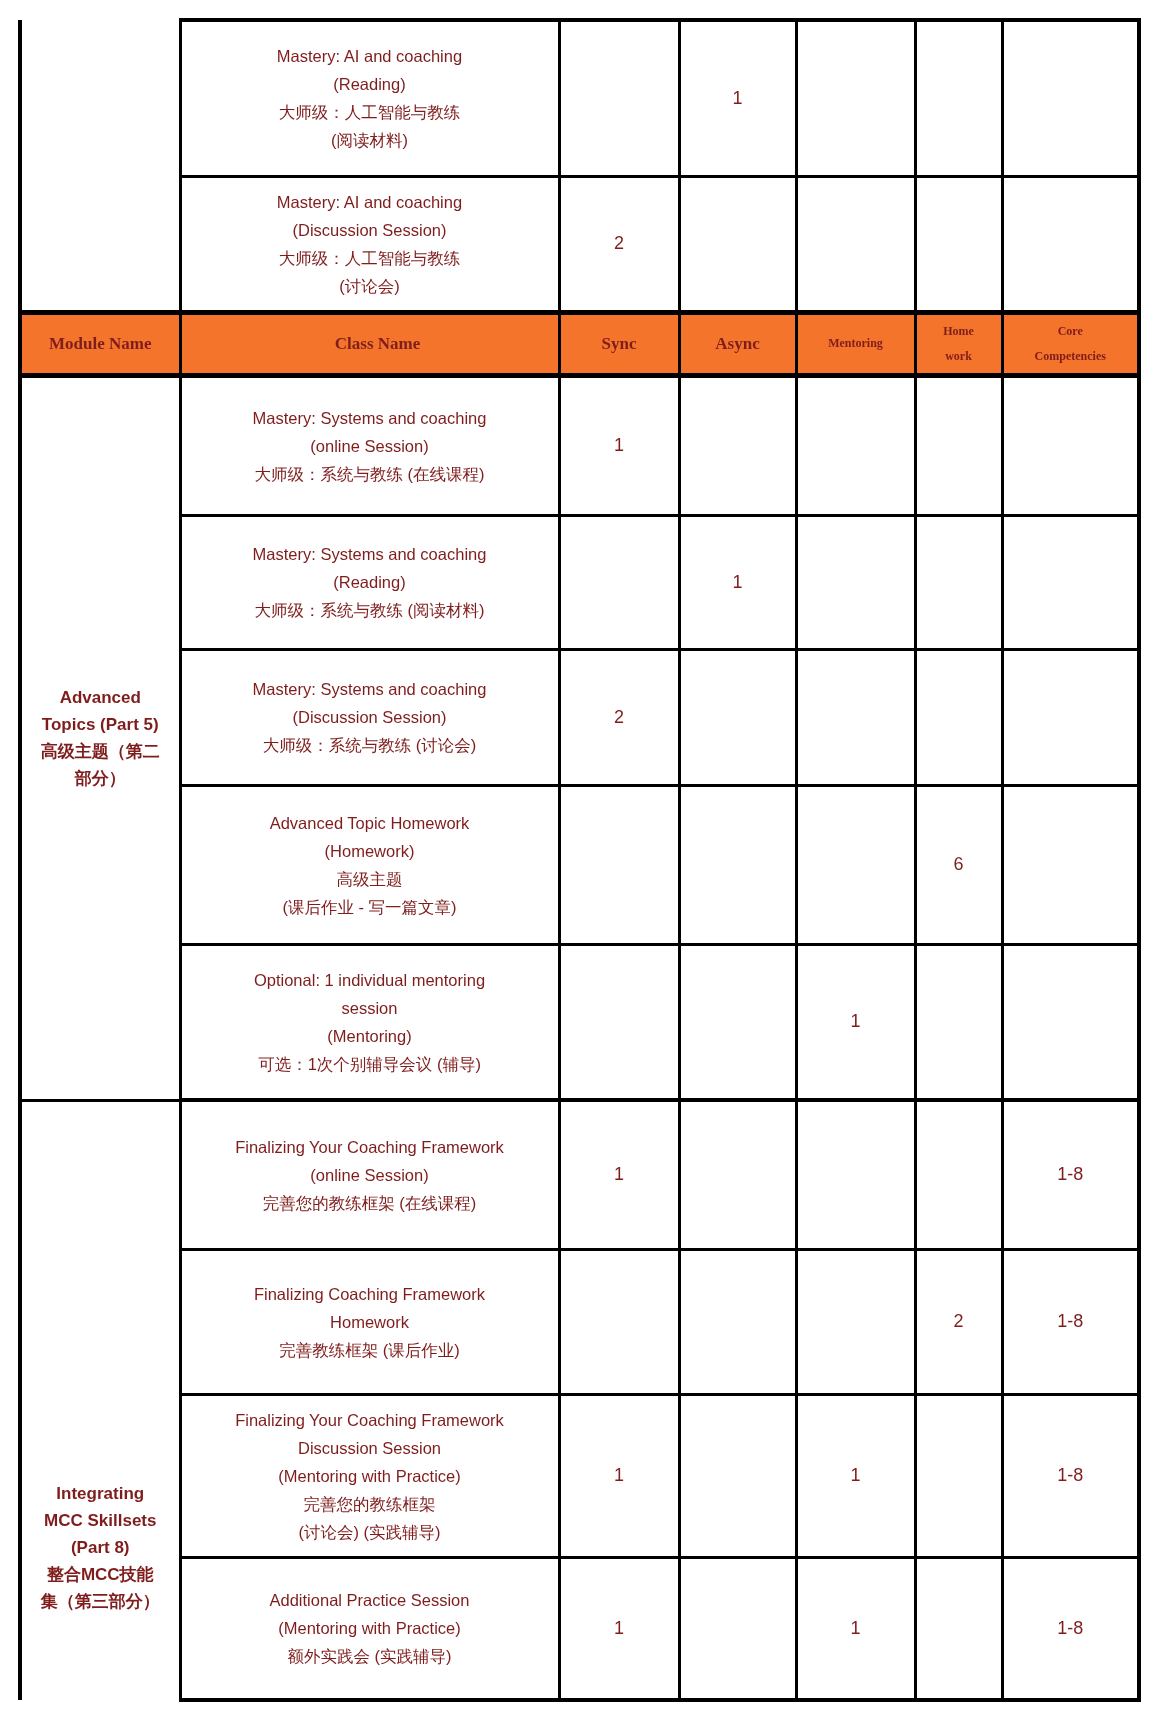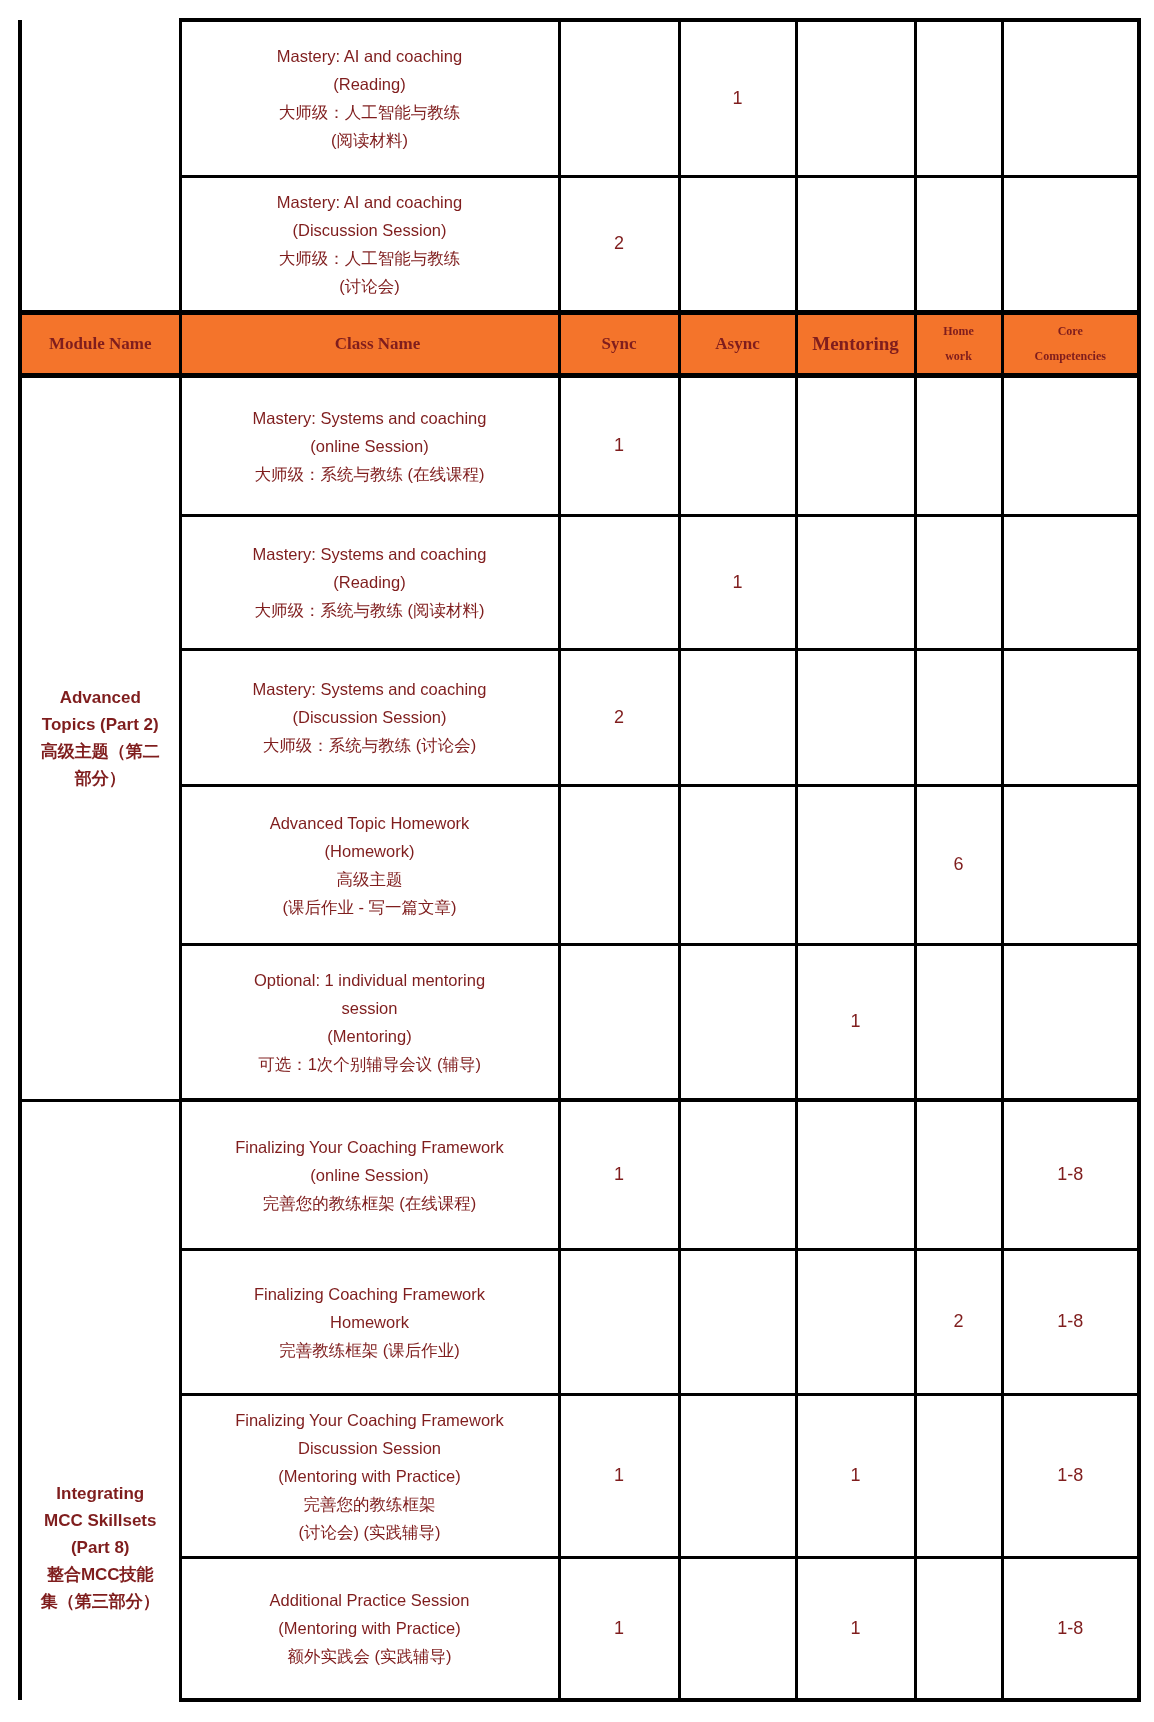--- a/index.html
+++ b/index.html
@@ -36,21 +36,21 @@
   .module-cell {
     font-weight: bold;
     font-size: 17px;
     line-height: 27px;
     padding: 0 17px;
   }
   .metric-cell { font-size: 18px; }
   .core-cell { font-size: 18px; }
   th.hdr { font-weight: bold; background: #F4742B; font-family: Liberation Serif, serif; }
   th.hdr-lg  { font-size: 17px; }
-  th.hdr-md  { font-size: 19px; }
+  th.hdr-md  { font-size: 12px; }
   th.hdr-sm  { font-size: 12px; line-height: 25px; }
   
   .bl-thick { border-left-width: 4px; }
   .br-thick { border-right-width: 4px; }
   .bt-thick { border-top-width: 4px; }
   .bb-thick { border-bottom-width: 4px; margin-top: 15px; }
   .bt-hvy { border-top-width: 5px; }
   .bb-hvy { border-bottom-width: 5px; }
   .bt-none { border-top-width: 0; }
   .bb-none { border-bottom-width: 0; }
@@ -102,21 +102,21 @@
           <th class="hdr multiline bt-hvy bb-hvy hdr-lg" style="background: rgb(244, 116, 43); padding-left: 16px;">Class Name</th>
           <th class="hdr multiline bt-hvy bb-hvy hdr-lg" style="background: rgb(244, 116, 43);">Sync</th>
           <th class="hdr multiline bt-hvy bb-hvy hdr-lg" style="background: rgb(244, 116, 43);">Async</th>
           <th class="hdr multiline bt-hvy bb-hvy hdr-md" style="background: rgb(244, 116, 43);">Mentoring</th>
           <th class="hdr multiline bt-hvy bb-hvy hdr-sm" style="background: rgb(244, 116, 43);">Home
 work</th>
           <th class="hdr multiline bt-hvy bb-hvy hdr-sm br-thick" style="background: rgb(244, 116, 43);">Core
 Competencies</th>
         </tr>
         <tr style="height: 140px;">
-          <td class="module-cell multiline bl-thick bt-hvy" rowspan="5">Advanced Topics (Part 2)
+          <td class="module-cell multiline bl-thick bt-hvy" rowspan="5">Advanced Topics (Part 5)
 高级主题（第二部分）</td>
           <td class="class-cell multiline">Mastery: Systems and coaching
 (online Session)
 大师级：系统与教练 (在线课程)</td>
           <td class="metric-cell">1</td>
           <td class="metric-cell"></td>
           <td class="metric-cell"></td>
           <td class="metric-cell"></td>
           <td class="core-cell br-thick"></td>
         </tr>

